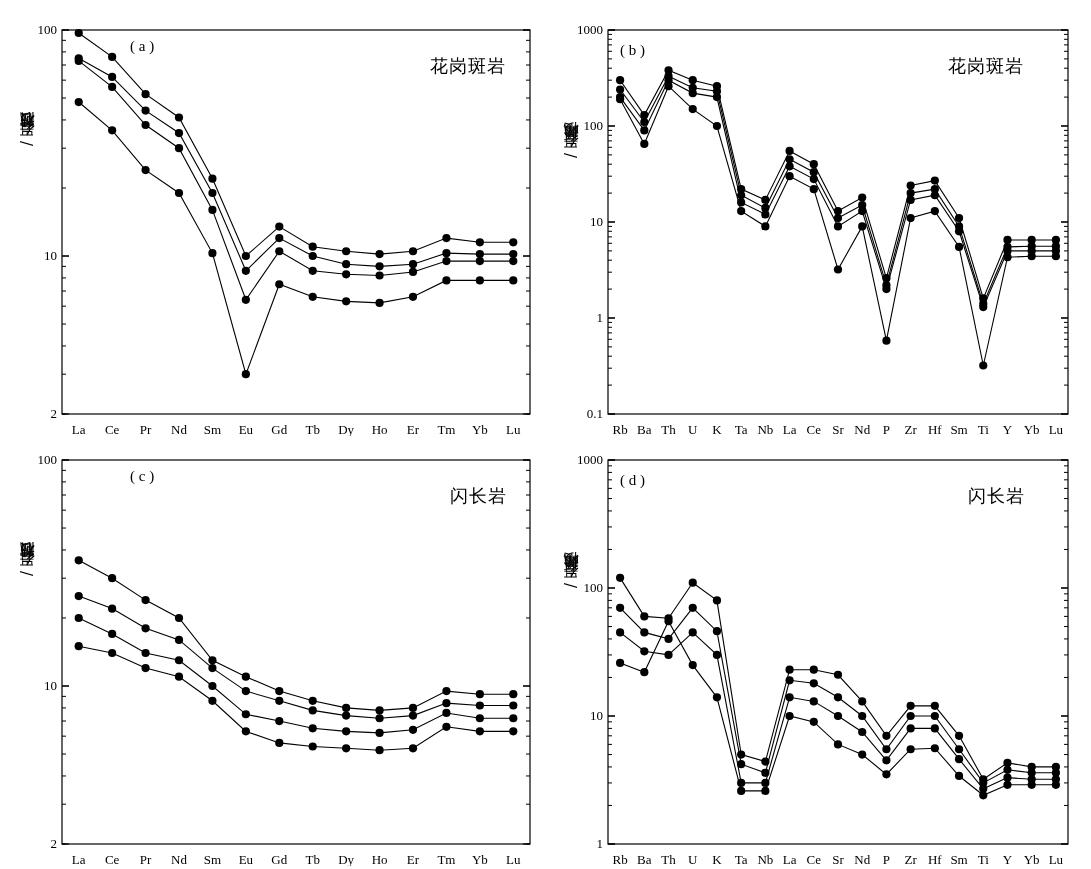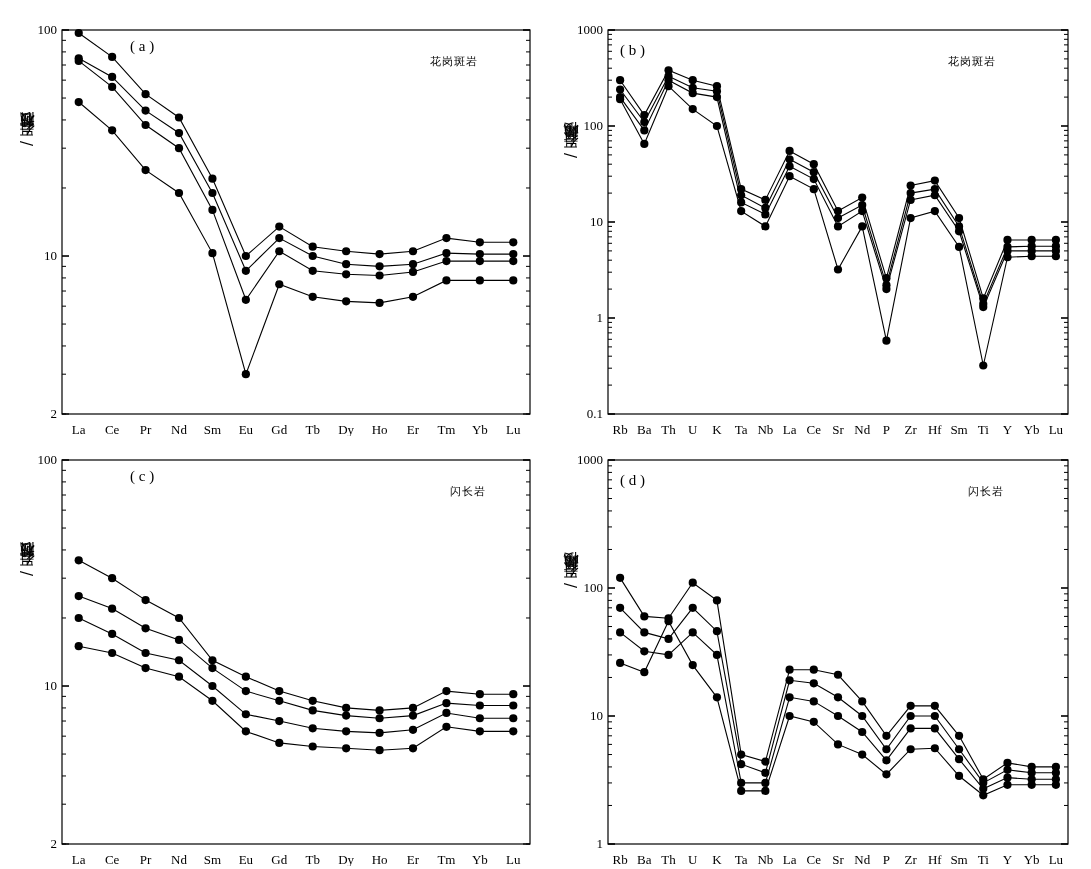--- a/index.html
+++ b/index.html
@@ -11,21 +11,21 @@
   .axis-label-v{
     position:absolute;
     writing-mode:vertical-rl;
     transform:rotate(180deg);
     font-size:15px;
     letter-spacing:1px;
     white-space:nowrap;
     font-family:"DejaVu Sans", sans-serif;
   }
   .panel-tag{position:absolute;font-size:15px;font-family:"Liberation Serif", serif;}
-  .rock-name{position:absolute;font-size:11px;font-family:Liberation Serif, serif;letter-spacing:1px;}
+  .rock-name{position:absolute;font-size:18px;font-family:Liberation Serif, serif;letter-spacing:1px;}
   .tick-txt{font-size:13px;font-family:"Liberation Serif", serif;}
   .xcat{font-size:13px;font-family:"Liberation Serif", serif;}
 </style>
 </head>
 <body>
 
 <div id="root">
 
   <div class="panel" style="left:10px;top:8px;width:535px;height:428px;">
     <div class="plot-wrap">

